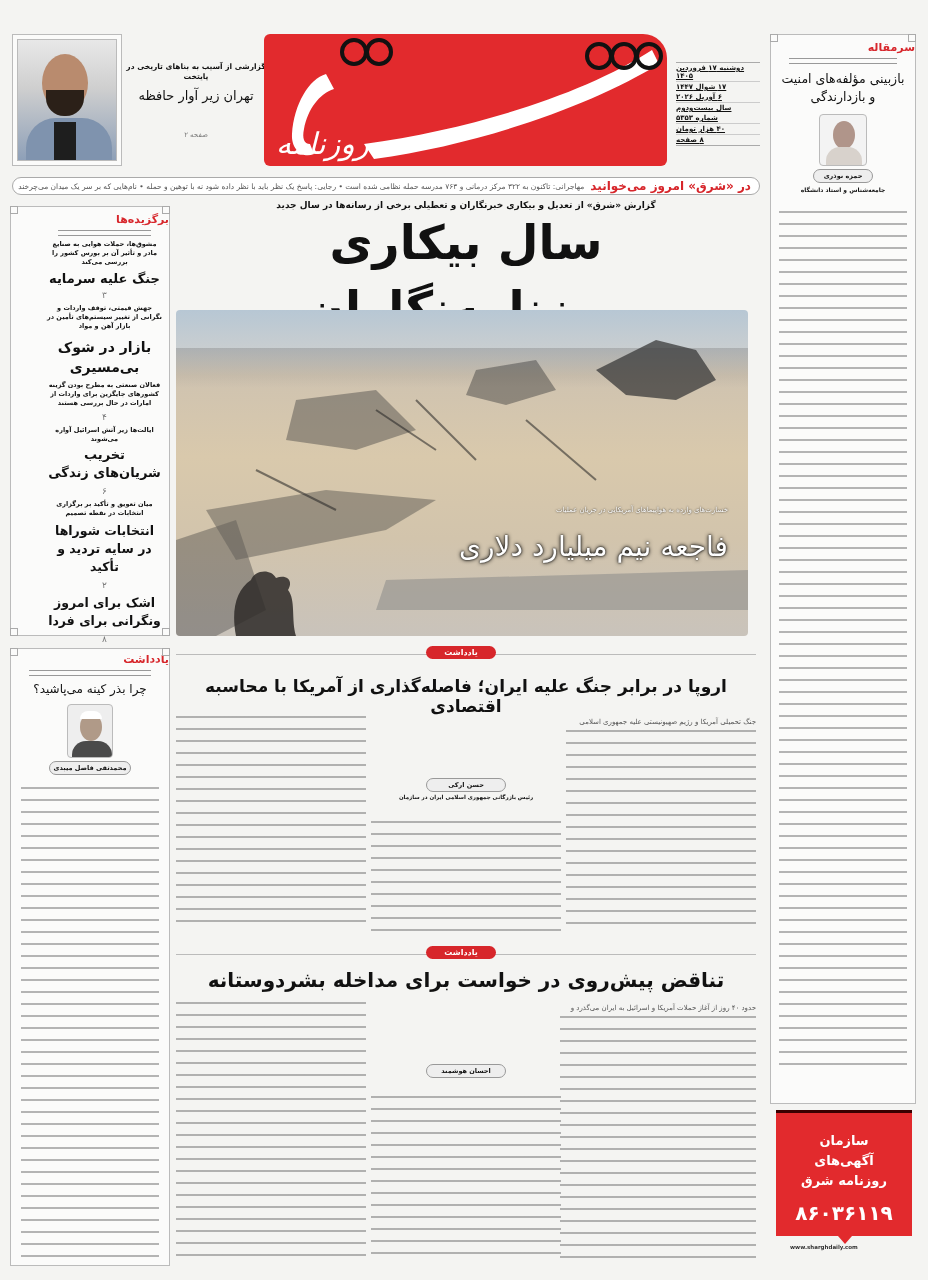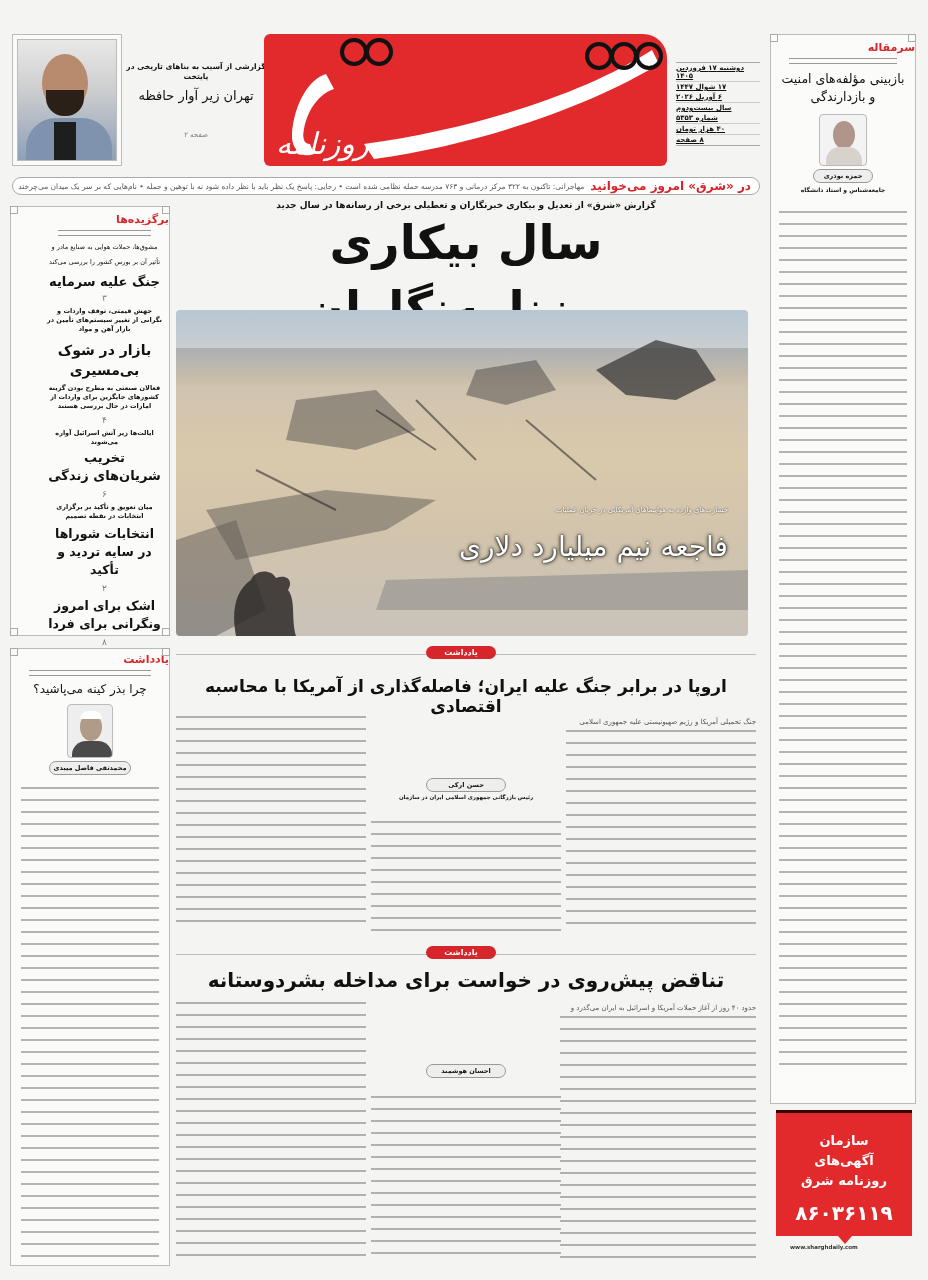--- a/index.html
+++ b/index.html
@@ -94,21 +94,21 @@
 
 <div class="abs frame" style="left:10px;top:206px;width:160px;height:430px;padding-left:29px;">
   <div class="corner" style="top:-1px;left:-1px"></div>
     <div class="corner" style="top:-1px;right:-1px"></div>
   <div class="corner" style="bottom:-1px;left:-1px"></div>
     <div class="corner" style="bottom:-1px;right:-1px"></div>
   <div class="kicker" style="margin-top:6px">برگزیده‌ها</div>
   <div class="rule"></div>
 
   <div style="text-align:center;padding:0 6px">
-    <div style="font-size:6.5px;line-height:15px;font-weight:normal">مشوق‌ها، حملات هوایی به صنایع مادر و تأثیر آن بر بورس کشور را بررسی می‌کند</div>
+    <div style="font-size:6.5px;line-height:9px;font-weight:bold">مشوق‌ها، حملات هوایی به صنایع مادر و تأثیر آن بر بورس کشور را بررسی می‌کند</div>
     <div style="font-size:13px;font-weight:bold;margin-top:4px">جنگ علیه سرمایه</div>
     <div class="sep">۳</div>
   </div>
   <div style="text-align:center;padding:0 6px">
     <div style="font-size:6.5px;line-height:9px;font-weight:bold">جهش قیمتی، توقف واردات و نگرانی از تغییر سیستم‌های تأمین در بازار آهن و مواد</div>
     <div style="font-size:14px;font-weight:bold;margin-top:6px;white-space:pre-line;line-height:20px">بازار در شوک
 بی‌مسیری</div>
     <div style="font-size:6.5px;line-height:9px;font-weight:bold;margin-top:4px">فعالان صنعتی به مطرح بودن گزینه کشورهای جایگزین برای واردات از امارات در حال بررسی هستند</div>
     <div class="sep">۴</div>
   </div>

